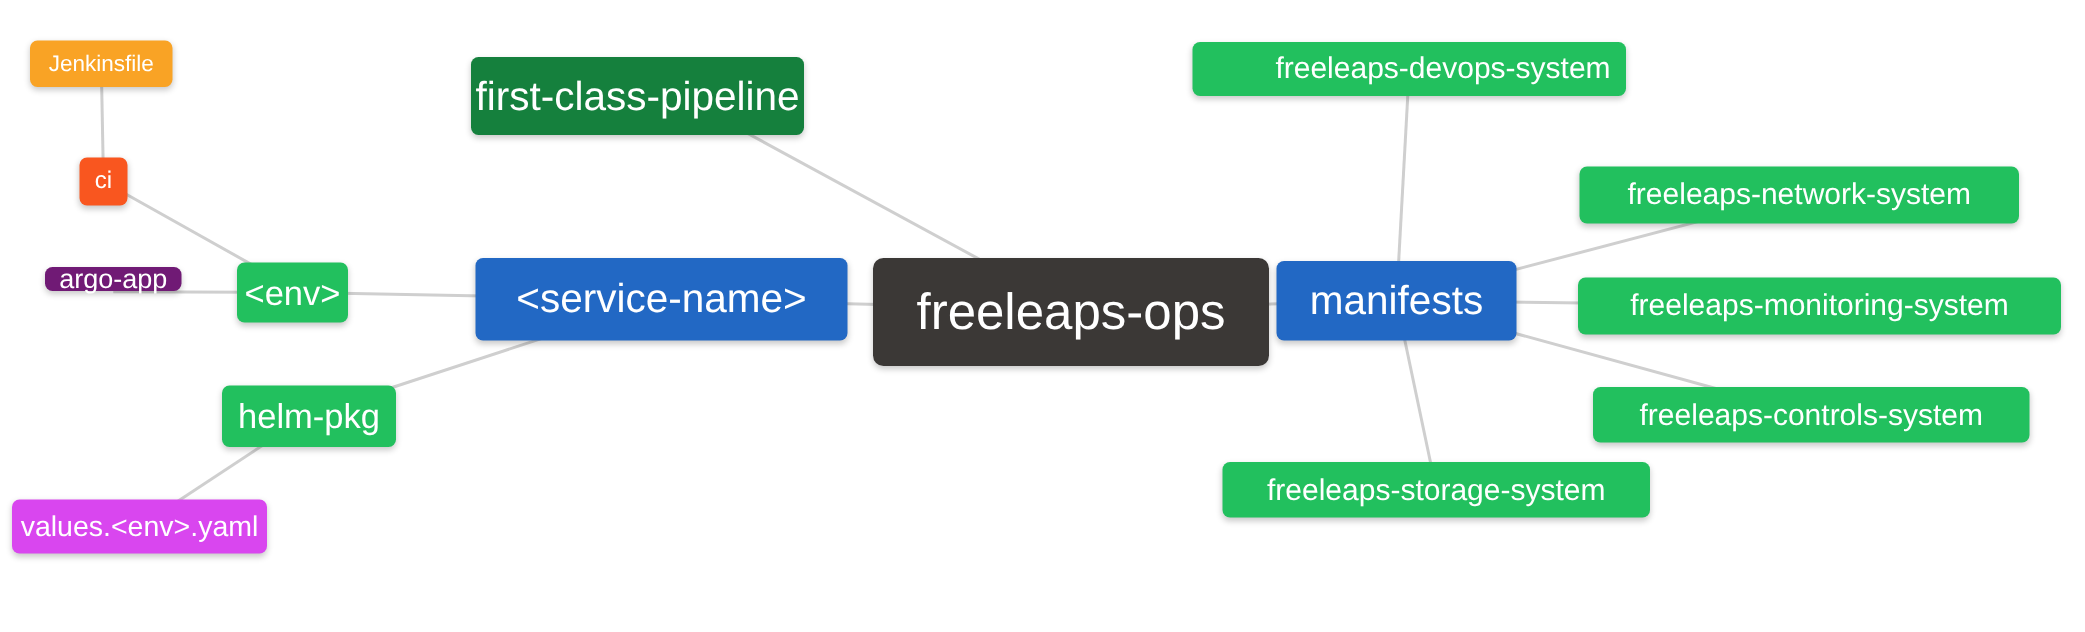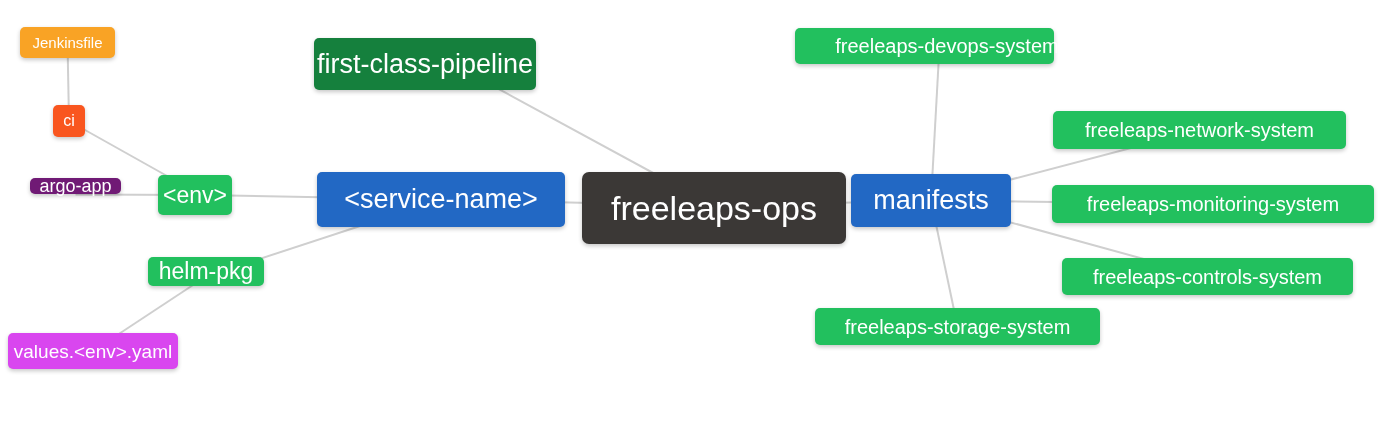--- a/index.html
+++ b/index.html
@@ -65,33 +65,33 @@
     </svg>
 
   <div class="node f15" style="left: 20px; top: 27px; width: 95px; height: 31px; background: rgb(249, 163, 37);">Jenkinsfile</div>
 
   <div class="node f16" style="left: 53px; top: 105px; width: 32px; height: 32px; background: rgb(249, 86, 31);">ci</div>
 
   <div class="node f18" style="left: 30px; top: 178px; width: 91px; height: 16px; background: #701a75;">argo-app</div>
 
   <div class="node f23" style="left: 158px; top: 175px; width: 74px; height: 40px; background: rgb(34, 192, 94);">&lt;env&gt;</div>
 
-  <div class="node f23" style="left: 148px; top: 257px; width: 116px; height: 29px; background: rgb(34, 192, 94);">helm-pkg</div>
+  <div class="node f23" style="left: 148px; top: 257px; width: 116px; height: 41px; background: rgb(34, 192, 94);">helm-pkg</div>
 
   <div class="node f19" style="left: 8px; top: 333px; width: 170px; height: 36px; background: #d946ef;">values.&lt;env&gt;.yaml</div>
 
   <div class="node f27" style="left: 314px; top: 38px; width: 222px; height: 52px; background: #15803d;">first-class-pipeline</div>
 
   <div class="node f27" style="left: 317px; top: 172px; width: 248px; height: 55px; background: rgb(34, 104, 196);">&lt;service-name&gt;</div>
 
   <div class="node root f34" style="left: 582px; top: 172px; width: 264px; height: 72px; background: rgb(59, 56, 54);">freeleaps-ops</div>
 
   <div class="node f27" style="left: 851px; top: 174px; width: 160px; height: 53px; background: rgb(34, 104, 196);">manifests</div>
 
-  <div class="node f20" style="left: 795px; top: 28px; width: 259px; height: 36px; background: rgb(34, 192, 94); padding-left: 45px;">freeleaps-devops-system</div>
+  <div class="node f20" style="left: 795px; top: 28px; width: 289px; height: 36px; background: rgb(34, 192, 94); padding-left: 45px;">freeleaps-devops-system</div>
 
   <div class="node f20" style="left: 1053px; top: 111px; width: 293px; height: 38px; background: rgb(34, 192, 94);">freeleaps-network-system</div>
 
   <div class="node f20" style="left: 1052px; top: 185px; width: 322px; height: 38px; background: rgb(34, 192, 94);">freeleaps-monitoring-system</div>
 
   <div class="node f20" style="left: 1062px; top: 258px; width: 291px; height: 37px; background: rgb(34, 192, 94);">freeleaps-controls-system</div>
 
   <div class="node f20" style="left: 815px; top: 308px; width: 285px; height: 37px; background: rgb(34, 192, 94);">freeleaps-storage-system</div>
 
 </div>

